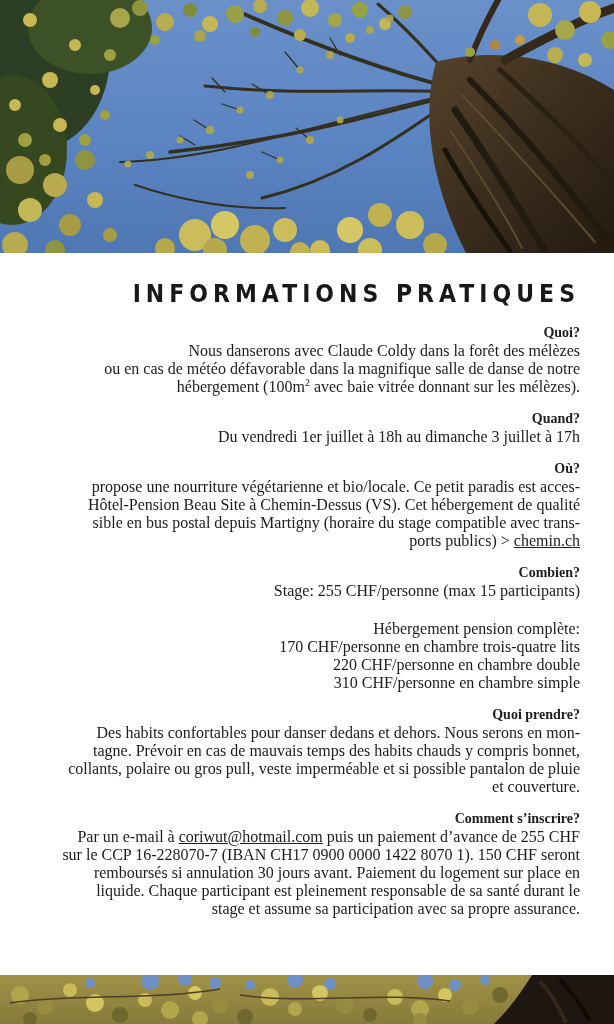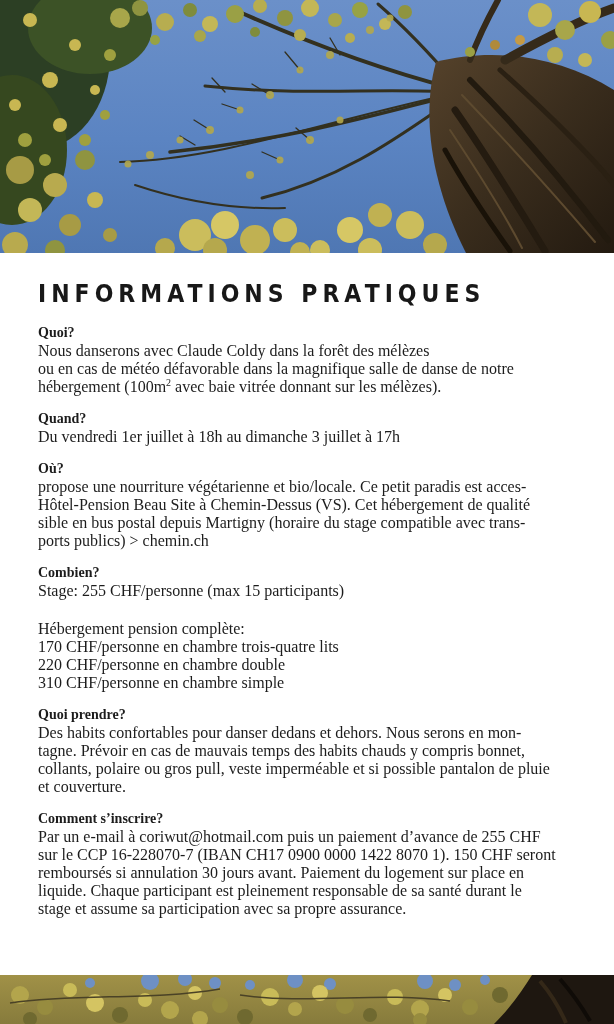--- a/index.html
+++ b/index.html
@@ -1,37 +1,37 @@
 <!DOCTYPE html>
 <html lang="fr"><head>
 <meta charset="utf-8">
 <style>
   * { margin: 0; padding: 0; box-sizing: border-box; }
   html, body { background: #ffffff; }
   body { width: 614px; height: 1024px; font-family: "Liberation Serif", serif; color: #1c1c1c; }
-  .page { position: relative; width: 614px; height: 1024px; overflow: hidden; background: #fff; }
+  .page { position: relative; width: 614px; height: 1024px; overflow: hidden; background: #fff; text-align: right; }
   .photo-top { display: block; width: 614px; height: 253px; }
   .photo-bottom { position: absolute; left: 0; bottom: 0; width: 614px; height: 49px; }
   .photo-bottom svg { display: block; width: 614px; height: 49px; }
   .content { padding: 28px 34px 0 38px; }
   .title {
     font-family: "DejaVu Sans", sans-serif;
     font-weight: 700;
     font-size: 22px;
     letter-spacing: 5px;
     white-space: nowrap;
     transform: scale(1, 1.12);
     transform-origin: left center;
     margin-bottom: 17px;
     color: #181818;
   }
   .heading { font-size: 14px; font-weight: 700; margin-top: 13px; line-height: 19px; }
   .line { font-size: 16px; line-height: 18px; }
   .gap-top { margin-top: 20px; }
-  .link { color: inherit; cursor: pointer; }
+  .link { color: inherit; text-decoration: underline; cursor: pointer; }
   sup.sq { font-size: 10px; line-height: 0; vertical-align: super; }
   .footer { margin-top: 21px; font-weight: 700; }
   .footer .line { line-height: 19px; }
 </style>
 </head>
 <body>
 
 <div class="page">
 
   <svg class="photo-top" viewBox="0 0 614 253" preserveAspectRatio="none" aria-hidden="true">

